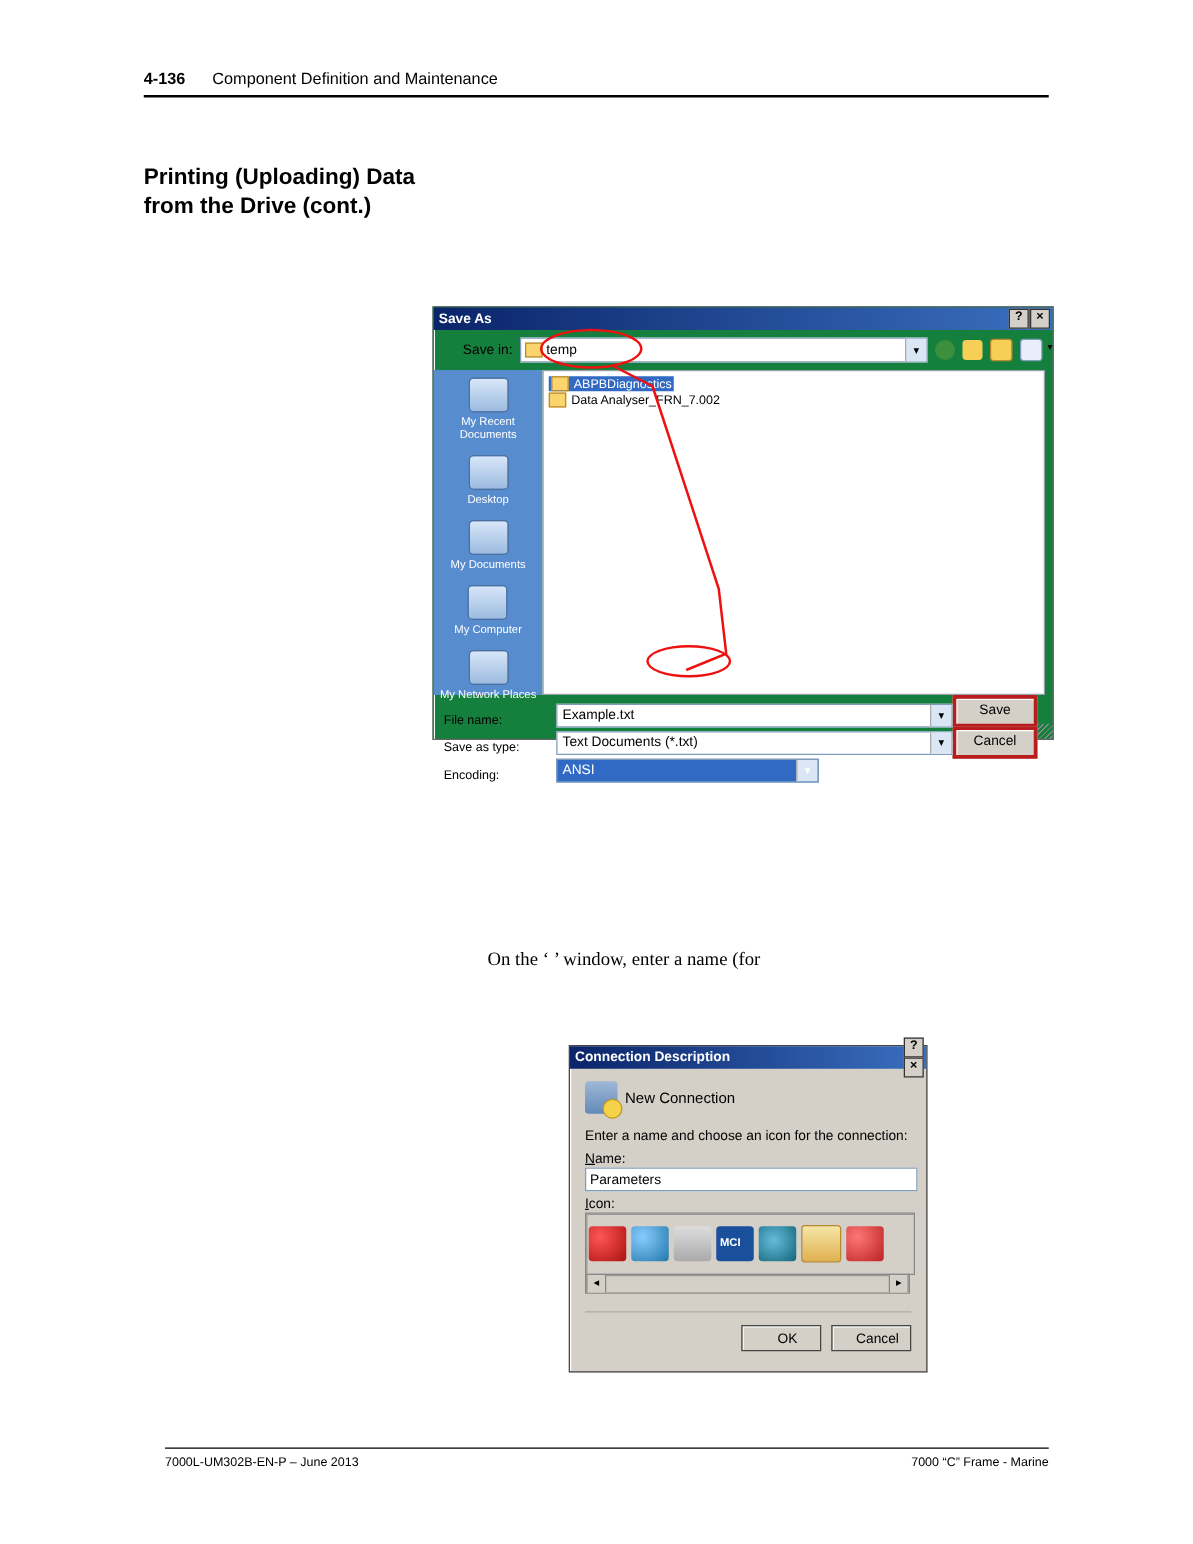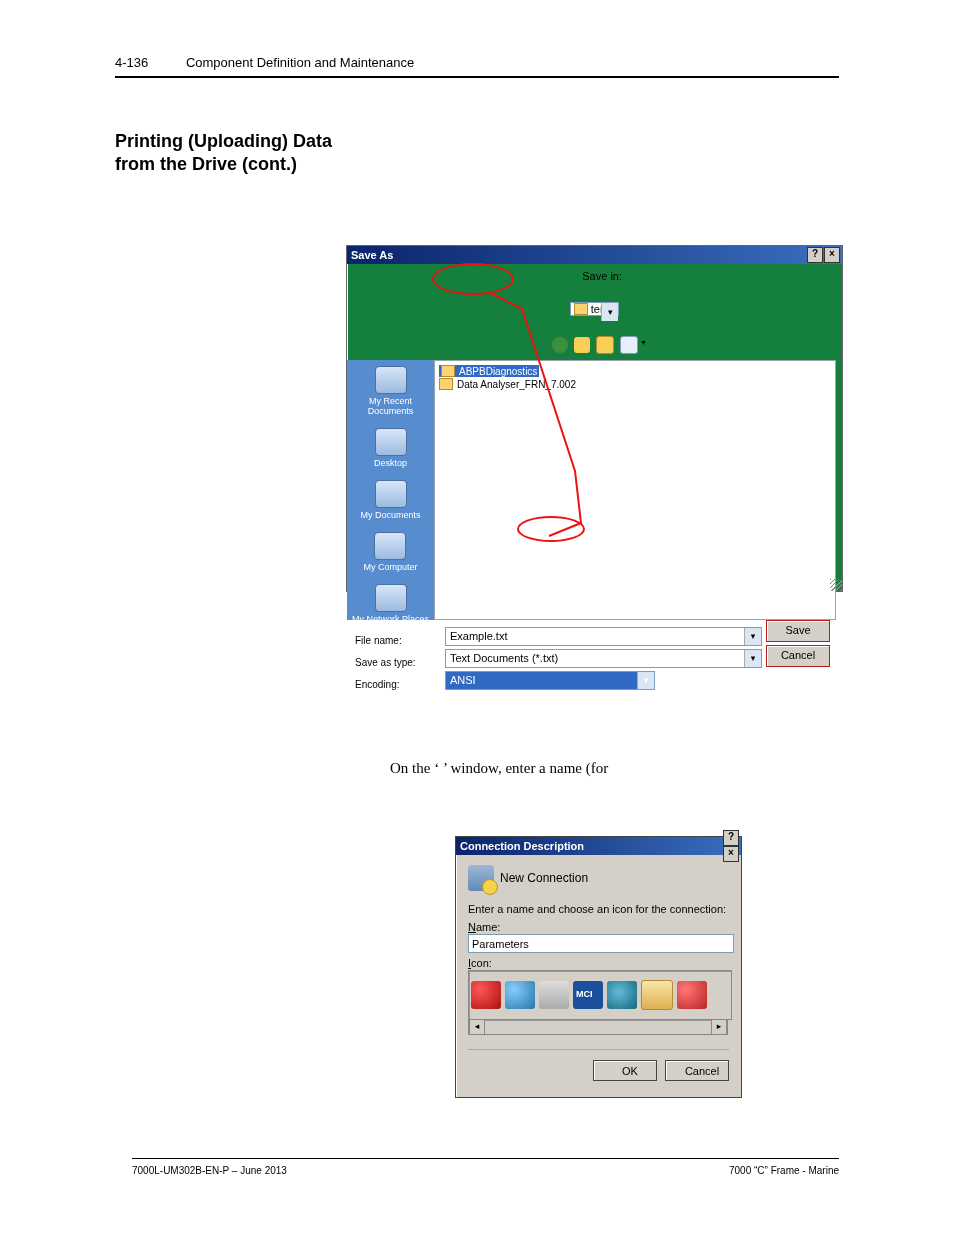--- a/index.html
+++ b/index.html
@@ -14,21 +14,21 @@
   .page-header {
     position: absolute;
     top: 55px;
     left: 115px;
     right: 115px;
     font-size: 13px;
     font-family: Arial, sans-serif;
     border-bottom: 2px solid #000;
     padding-bottom: 6px;
   }
-  .page-header .pn { font-weight: normal; margin-right: 34px; }
+  .page-header .pn { font-weight: bold; margin-right: 18px; }
   .section-title {
     position: absolute;
     top: 130px;
     left: 115px;
     font-family: Arial, sans-serif;
     font-weight: bold;
     font-size: 18px;
     line-height: 1.3;
     width: 220px;
   }
@@ -53,21 +53,21 @@
     align-items: center;
     justify-content: space-between;
     padding: 0 2px 0 4px;
     font-weight: bold;
     font-size: 11px;
   }
   .titlebar .tbuttons { display: flex; gap: 1px; }
   .tbtn { width: 14px; height: 14px; background: #d4d0c8; border: 1px solid #333; text-align: center; font-size: 10px; line-height: 12px; color: #000; }
   .saveas .toprow {
     display: flex; align-items: center;
-    padding: 6px 8px; gap: 20px; flex-direction: column;
+    padding: 6px 8px; gap: 6px;
   }
   .saveas .label { text-align: right; }
   .savein-combo {
     flex: 1; height: 18px; background: #fff; border: 1px solid #7f9db9;
     display: flex; align-items: center; padding: 0 3px; gap: 3px;
     position: relative;
   }
   .savein-combo .folder-ic { width: 12px; height: 10px; background: #fbd46d; border: 1px solid #b88a2e; }
   .savein-combo .dd-arrow { position: absolute; right: 0; top: 0; width: 16px; height: 18px; background: #dbe6f5; border-left: 1px solid #aaa; text-align: center; font-size: 9px; line-height: 18px; }
   .nav-icons { display: flex; gap: 6px; align-items: center; }
@@ -97,21 +97,21 @@
   .fitem .fold { width: 12px; height: 10px; background: #fbd46d; border: 1px solid #b88a2e; }
   .bottom-rows { padding: 4px 8px; }
   .brow { display: flex; align-items: flex-end; gap: 20px; margin: 3px 0; }
   .brow .blabel { width: 70px; text-align: left; font-size: 10px; }
   .tbox {
     flex: 1; height: 17px; background: #fff; border: 1px solid #7f9db9;
     font-size: 11px; padding: 0 4px; line-height: 17px; position: relative;
   }
   .tbox.dd:after { content: "▾"; position: absolute; right: 0; top: 0; width: 16px; height: 17px; background: #dbe6f5; border-left: 1px solid #aaa; text-align: center; line-height: 17px; font-size: 9px; }
   .tbox.enc { background: #316ac5; color: #fff; }
-  .wbtn { width: 62px; height: 20px; background: #d4d0c8; border: 1px solid #b91c1c; box-shadow: 1px 1px 0 #fff inset; font-size: 11px; text-align: center; line-height: 18px; position: absolute; right: 12px; }
+  .wbtn { width: 62px; height: 20px; background: #d4d0c8; border: 3px solid #b91c1c; box-shadow: 1px 1px 0 #fff inset; font-size: 11px; text-align: center; line-height: 18px; position: absolute; right: 12px; }
   .wbtn.save { top: 0; }
   .wbtn.cancel { top: 25px; }
   .bottom-area { position: relative; padding-right: 80px; }
   .resize-grip { position: absolute; right: 0; bottom: 0; width: 12px; height: 12px; background: repeating-linear-gradient(135deg,#888 0 1px,transparent 1px 3px); }
 
   
   .red-oval { position: absolute; border: 2px solid #e11; border-radius: 50%; background: transparent; }
   .oval1 { left: 432px; top: 263px; width: 78px; height: 28px; }
   .oval2 { left: 517px; top: 516px; width: 64px; height: 22px; }
 

